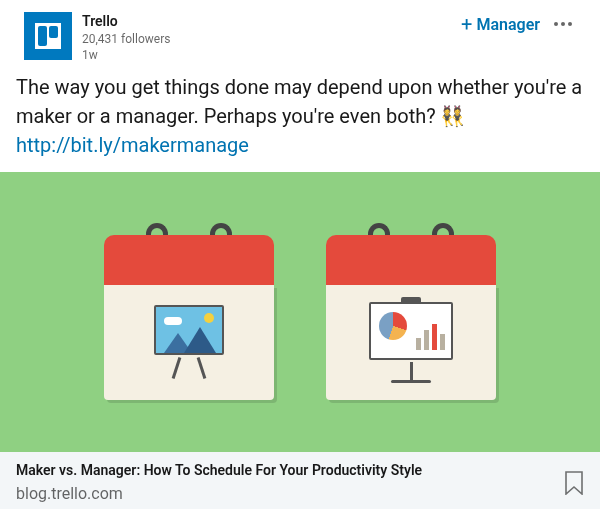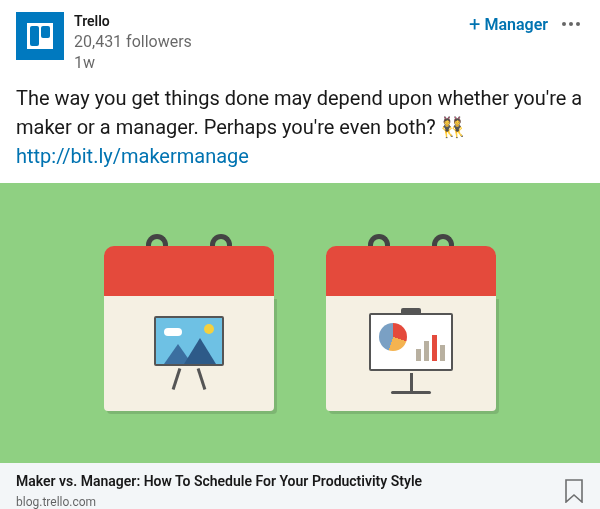--- a/index.html
+++ b/index.html
@@ -7,21 +7,21 @@
       font-family: -apple-system, BlinkMacSystemFont, "Segoe UI", Roboto, Helvetica, Arial, sans-serif;
       width: 600px;
       background: #fff;
       color: rgba(0,0,0,0.9);
       font-size: 14px;
     }
     .post { width: 100%; }
     .header {
       display: flex;
       align-items: flex-start;
-      padding: 12px 16px 4px;
+      padding: 12px 24px 4px;
       gap: 10px;
     }
     .avatar {
       width: 48px;
       height: 48px;
       background: #0079bf;
       flex-shrink: 0;
       display: flex;
       align-items: center;
       justify-content: center;
@@ -41,21 +41,21 @@
     }
     .avatar-inner::before { left: 3px; top: 3px; height: 20px; }
     .avatar-inner::after { right: 3px; top: 3px; height: 12px; }
     .meta { flex: 1; line-height: 1.35; }
     .name {
       font-weight: 600;
       font-size: 14px;
       color: rgba(0,0,0,0.9);
     }
     .followers, .time {
-      font-size: 16px;
+      font-size: 12px;
       color: rgba(0,0,0,0.6);
     }
     .actions {
       display: flex;
       align-items: center;
       gap: 10px;
       padding-top: 2px;
     }
     .follow-btn {
       background: none;
@@ -182,21 +182,21 @@
       gap: 12px;
     }
     .link-info { flex: 1; }
     .link-title {
       font-size: 14px;
       font-weight: 600;
       color: rgba(0,0,0,0.9);
       margin-bottom: 6px;
     }
     .link-domain {
-      font-size: 12px;
+      font-size: 16px;
       color: rgba(0,0,0,0.6);
     }
     .bookmark svg { display: block; }
   </style>
 </head>
 <body>
 
 <div class="post">
 
   <div class="header">

